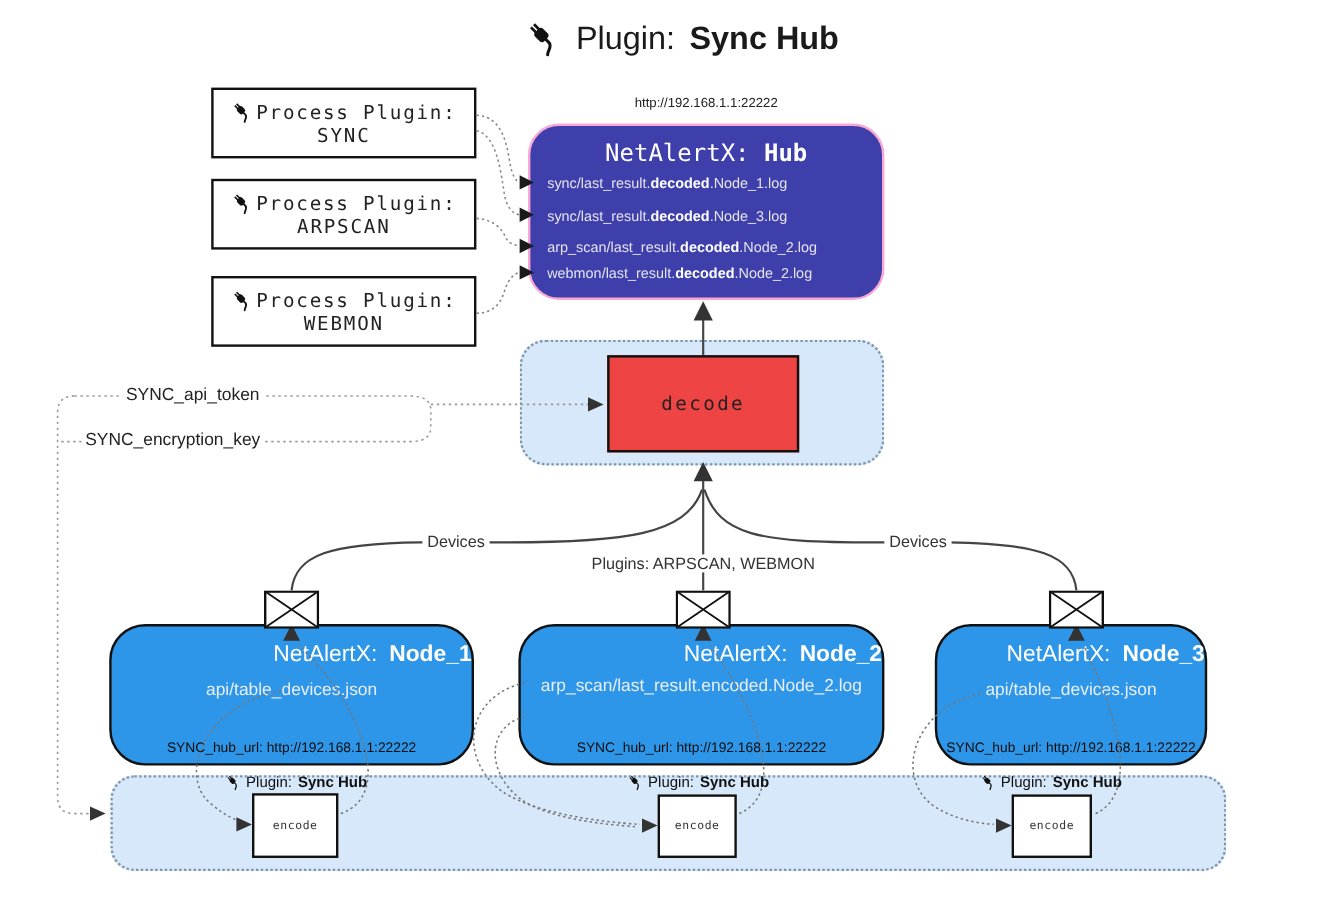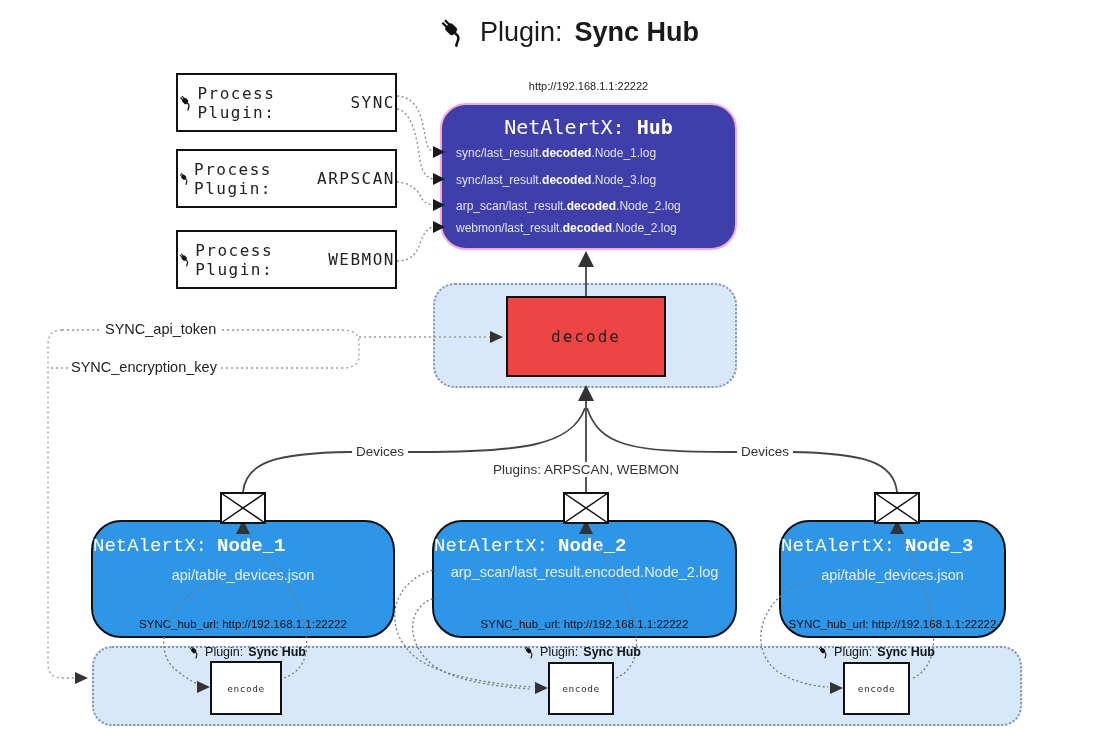--- a/index.html
+++ b/index.html
@@ -13,21 +13,21 @@
 
   .abs{position:absolute;}
   .z2{z-index:2;} .z6{z-index:6;}
 
   
   .title{left:438px;top:16px;display:flex;align-items:center;gap:10px;font-size:27px;color:#1a1a1a;}
   .title b{margin-left:2px;}
 
   
   .proc{left:176px;width:221px;height:59px;background:#fff;border:2px solid #111;
-        display:flex;flex-direction:row;align-items:center;justify-content:center;
+        display:flex;flex-direction:column;align-items:center;justify-content:center;
         font-family:"DejaVu Sans Mono",monospace;font-size:16px;letter-spacing:1.5px;color:#222;}
   .proc .l1{display:flex;align-items:center;gap:2px;}
 
   
   .hub-url{left:440px;top:80px;width:297px;text-align:center;font-size:11px;color:#222;}
   .hub{left:440px;top:103px;width:297px;height:147px;background:var(--hub-fill);
        border:2px solid #f9a8d4;border-radius:26px;}
   .hub-title{position:absolute;left:0;top:10px;width:100%;text-align:center;
        font-family:"DejaVu Sans Mono",monospace;font-size:20px;color:#fff;}
   .hub-title b{margin-left:12px;}
@@ -46,22 +46,22 @@
 
   
   .edge-label{background:#fff;padding:0 4px;font-size:13.5px;color:#333;white-space:nowrap;
        transform:translateX(-50%);}
 
   
   .env{width:46px;height:32px;}
 
   
   .node{background:var(--node-fill);border:2px solid #111;border-radius:30px;top:520px;height:118px;}
-  .node-title{position:absolute;left:0;top:13px;width:100%;text-align:left;
-       font-family:Liberation Mono, monospace;font-size:19px;color:#fff;white-space:nowrap;}
+  .node-title{position:absolute;left:0;top:13px;width:100%;text-align:right;
+       font-family:Liberation Sans, sans-serif;font-size:19px;color:#fff;white-space:nowrap;}
   .node-title b{margin-left:10px;}
   .node-file{position:absolute;left:0;width:100%;text-align:center;font-size:14.5px;
        color:#e8eef8;white-space:nowrap;}
   .node-url{position:absolute;left:0;bottom:6px;width:100%;text-align:center;
        font-size:11.5px;color:#0d0d0d;white-space:nowrap;}
 
   
   .enc-band{left:92px;top:646px;width:930px;height:80px;background:var(--band-fill);
        border:2px dotted var(--band-border);border-radius:20px;}
   .enc-label{transform:translateX(-50%);display:flex;align-items:center;gap:3px;

